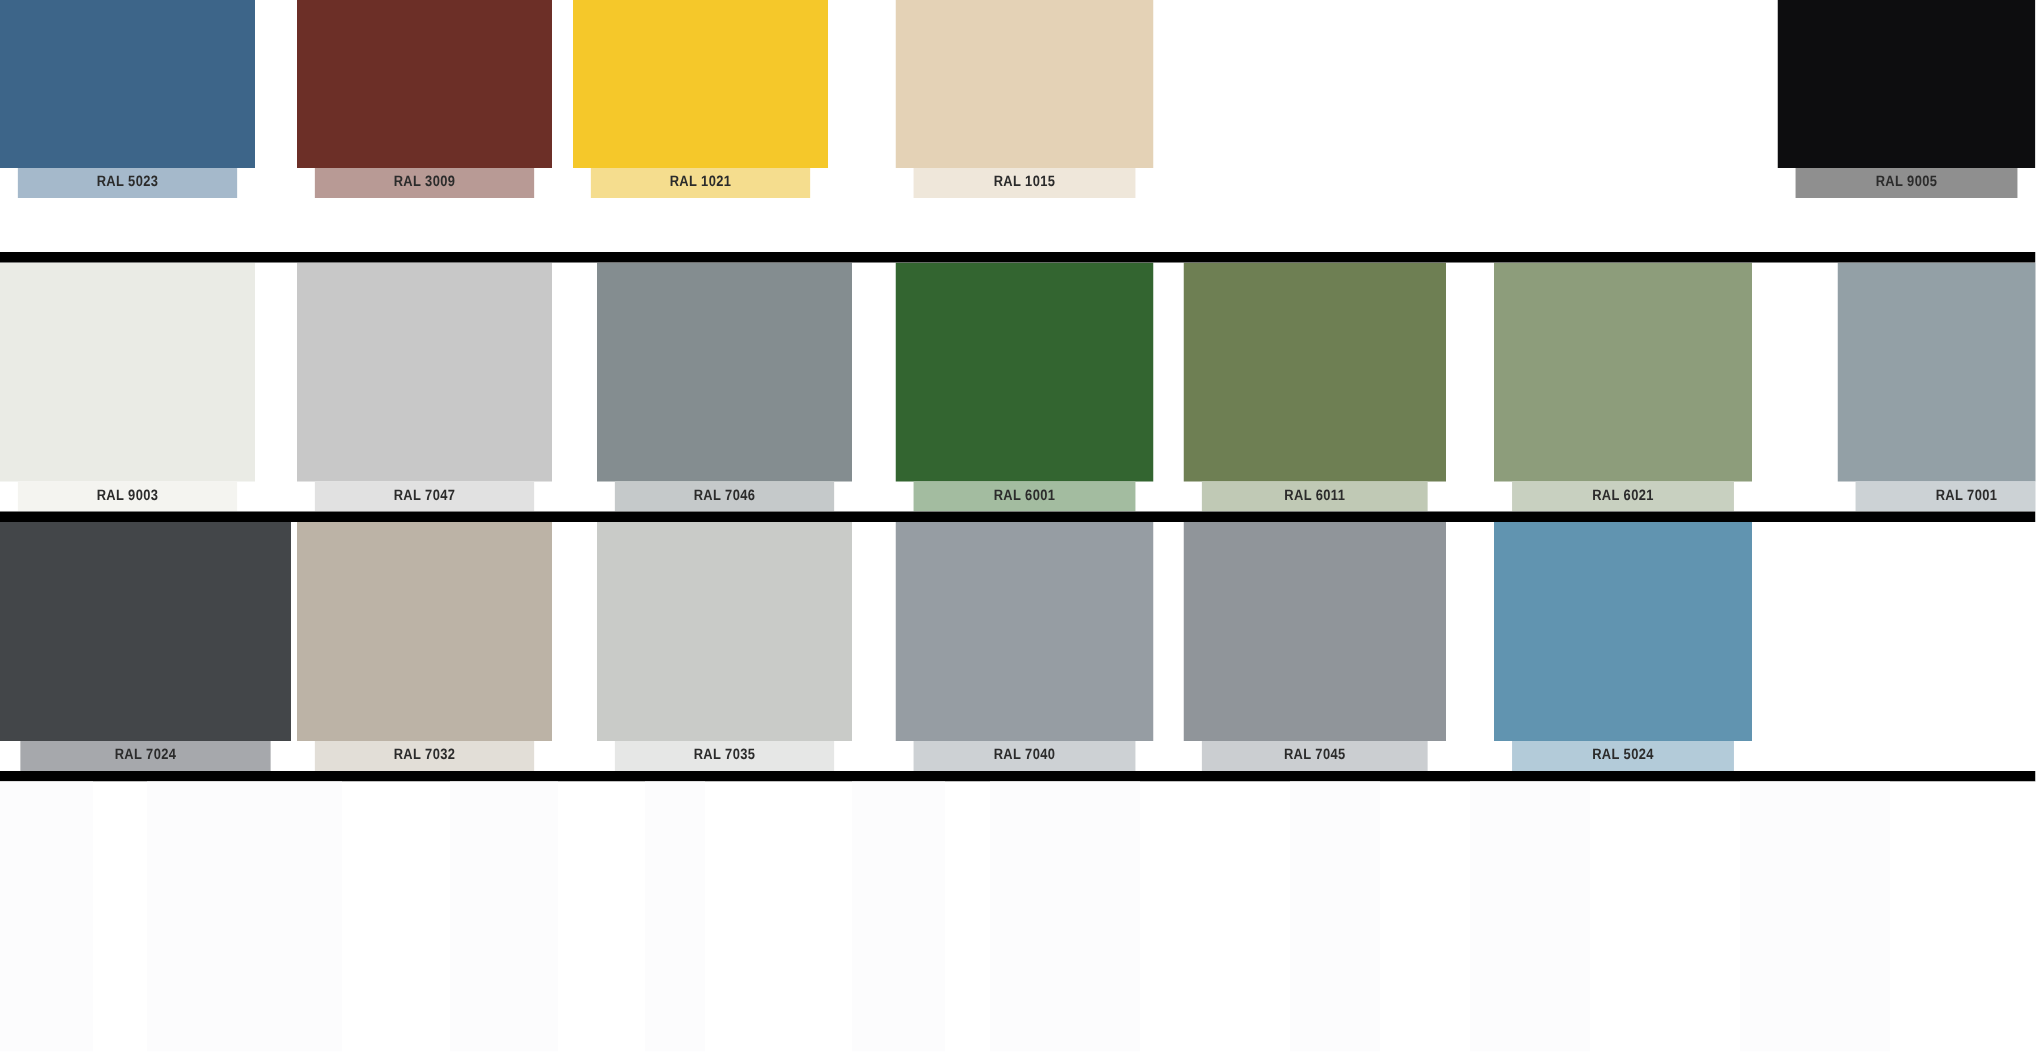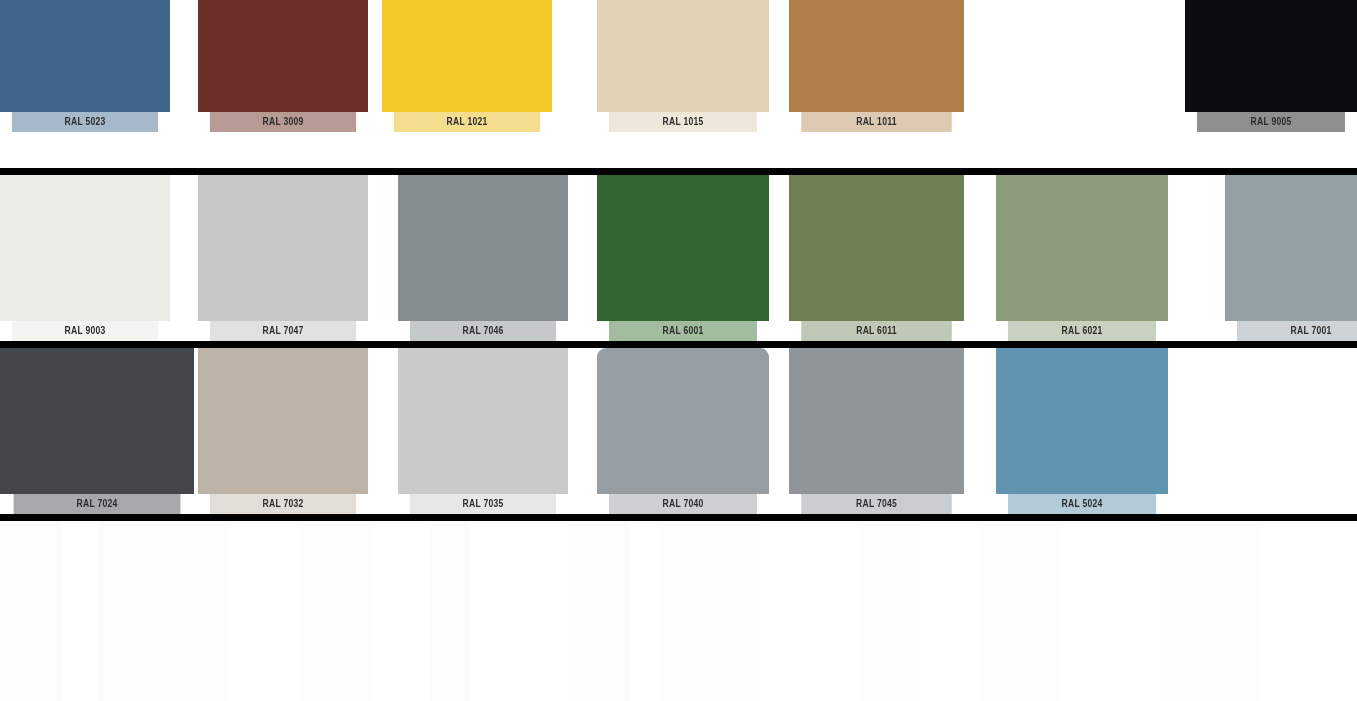--- a/index.html
+++ b/index.html
@@ -103,24 +103,20 @@
         <div class="swatch-label" style="background: rgb(184, 154, 149);">RAL 3009</div>
       </div>
       <div class="swatch-cell" style="left: 382px; width: 170px;">
         <div class="swatch-color" style="background: rgb(245, 200, 42);"></div>
         <div class="swatch-label" style="background: rgb(245, 221, 142);">RAL 1021</div>
       </div>
       <div class="swatch-cell" style="left: 597px; width: 172px;">
         <div class="swatch-color" style="background: rgb(228, 210, 182);"></div>
         <div class="swatch-label" style="background: rgb(239, 231, 218);">RAL 1015</div>
       </div>
-      <div class="swatch-cell" style="left: 789px; width: 175px;">
-        <div class="swatch-color" style="background: rgb(176, 127, 76);"></div>
-        <div class="swatch-label" style="background: rgb(221, 200, 177);">RAL 1011</div>
-      </div>
       <div class="swatch-cell" style="left: 1185px; width: 172px;">
         <div class="swatch-color" style="background: rgb(13, 13, 15);"></div>
         <div class="swatch-label" style="background: rgb(143, 143, 143);">RAL 9005</div>
       </div>
     </div>
     <div class="swatch-row" style="top: 175px; height: 166px; border-radius: 18px;">
       <div class="swatch-cell" style="left: 0px; width: 170px;">
         <div class="swatch-color" style="background: rgb(234, 235, 229);"></div>
         <div class="swatch-label" style="background: rgb(244, 244, 240);">RAL 9003</div>
       </div>
@@ -155,21 +151,21 @@
         <div class="swatch-label" style="background: rgb(166, 168, 172);">RAL 7024</div>
       </div>
       <div class="swatch-cell" style="left: 198px; width: 170px;">
         <div class="swatch-color" style="background: rgb(188, 179, 166);"></div>
         <div class="swatch-label" style="background: rgb(226, 222, 215);">RAL 7032</div>
       </div>
       <div class="swatch-cell" style="left: 398px; width: 170px;">
         <div class="swatch-color" style="background: rgb(201, 203, 200);"></div>
         <div class="swatch-label" style="background: rgb(230, 231, 230);">RAL 7035</div>
       </div>
-      <div class="swatch-cell" style="left: 597px; width: 172px; border-radius: 9px;">
+      <div class="swatch-cell" style="left: 597px; width: 172px;">
         <div class="swatch-color" style="background: rgb(150, 157, 163);"></div>
         <div class="swatch-label" style="background: rgb(205, 209, 212);">RAL 7040</div>
       </div>
       <div class="swatch-cell" style="left: 789px; width: 175px;">
         <div class="swatch-color" style="background: rgb(144, 149, 154);"></div>
         <div class="swatch-label" style="background: rgb(203, 206, 209);">RAL 7045</div>
       </div>
       <div class="swatch-cell" style="left: 996px; width: 172px; padding-left: 43px;">
         <div class="swatch-color" style="background: rgb(97, 148, 176);"></div>
         <div class="swatch-label" style="background: rgb(179, 203, 217);">RAL 5024</div>

